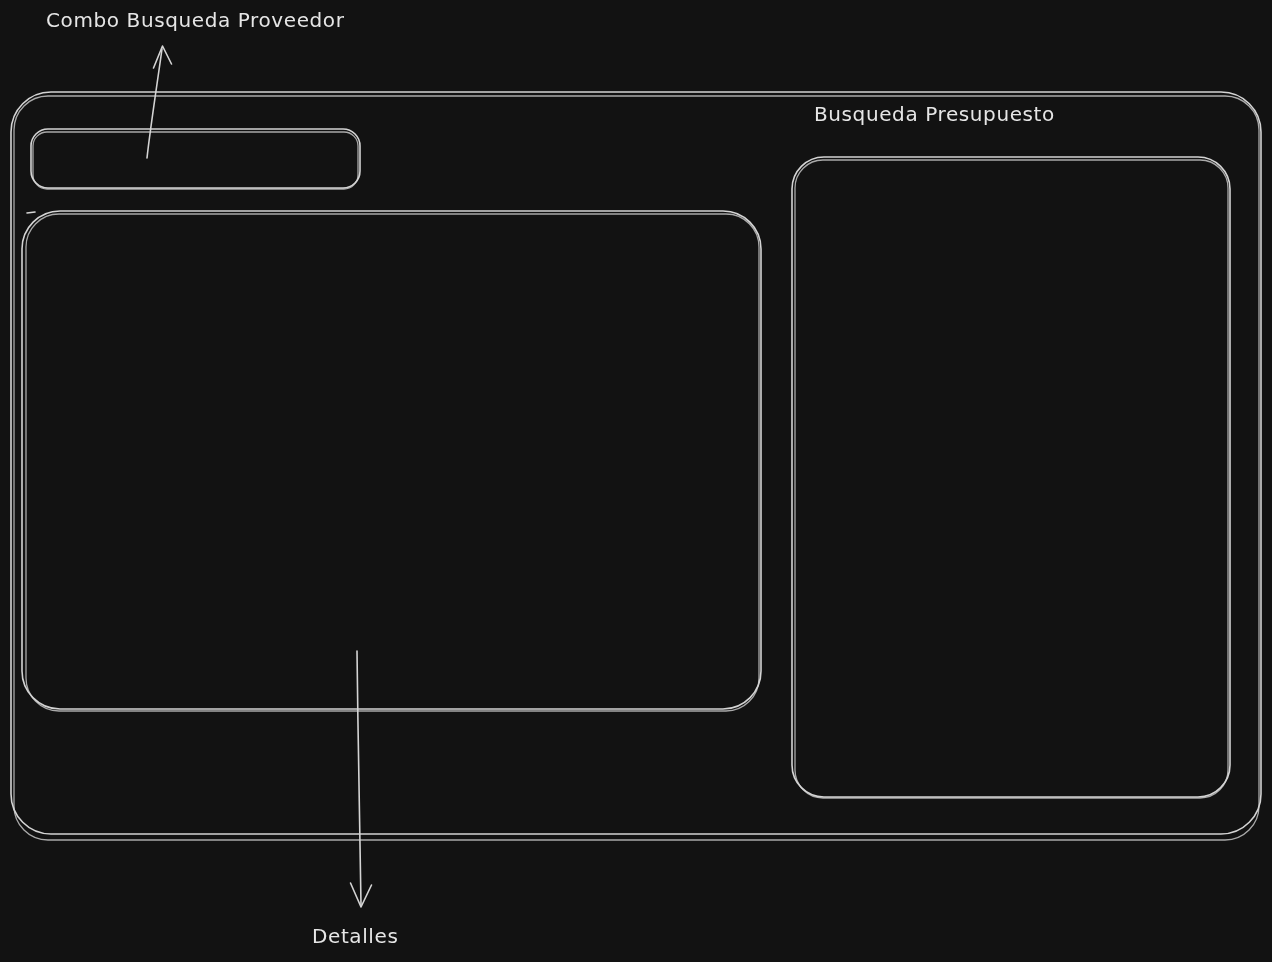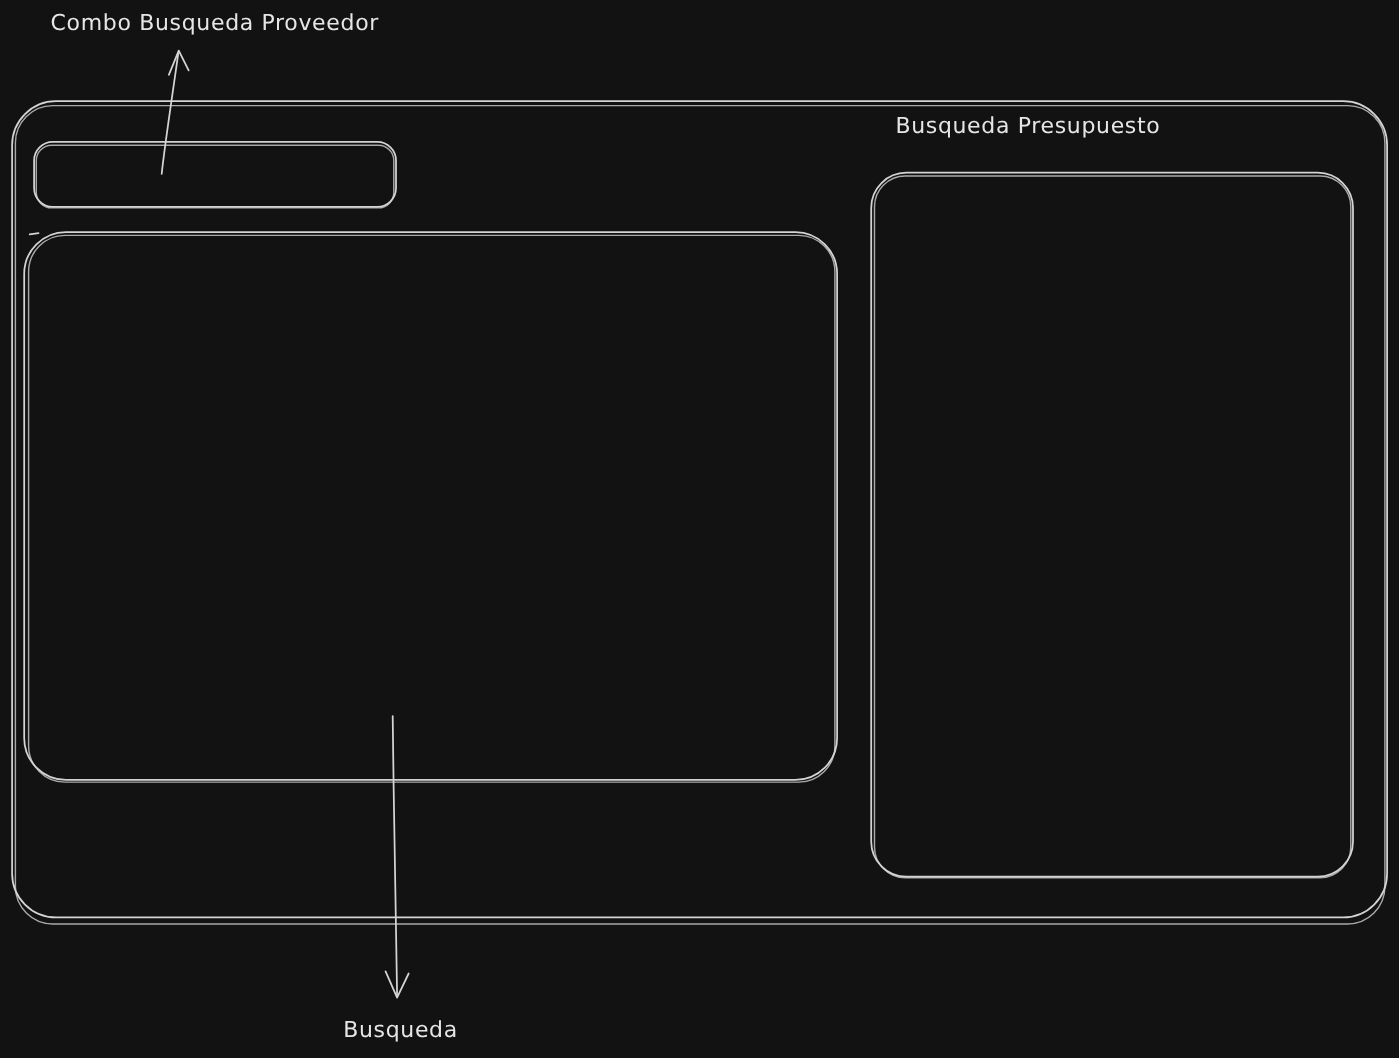--- a/index.html
+++ b/index.html
@@ -83,14 +83,14 @@
     <g>
       <path class="sk" d="M357 651 C358 740, 360 840, 361 905"></path>
       <path class="sk" d="M350.5 883 L361 907 L371.5 885"></path>
     </g>
   </svg>
 
   <div class="annotation combo">Combo Busqueda Proveedor</div>
 
   <div class="annotation detalles">Busqueda Presupuesto</div>
 
-  <div class="annotation productos">Busqueda</div>
+  <div class="annotation productos">Detalles</div>
 </div>
 
 </body></html>

